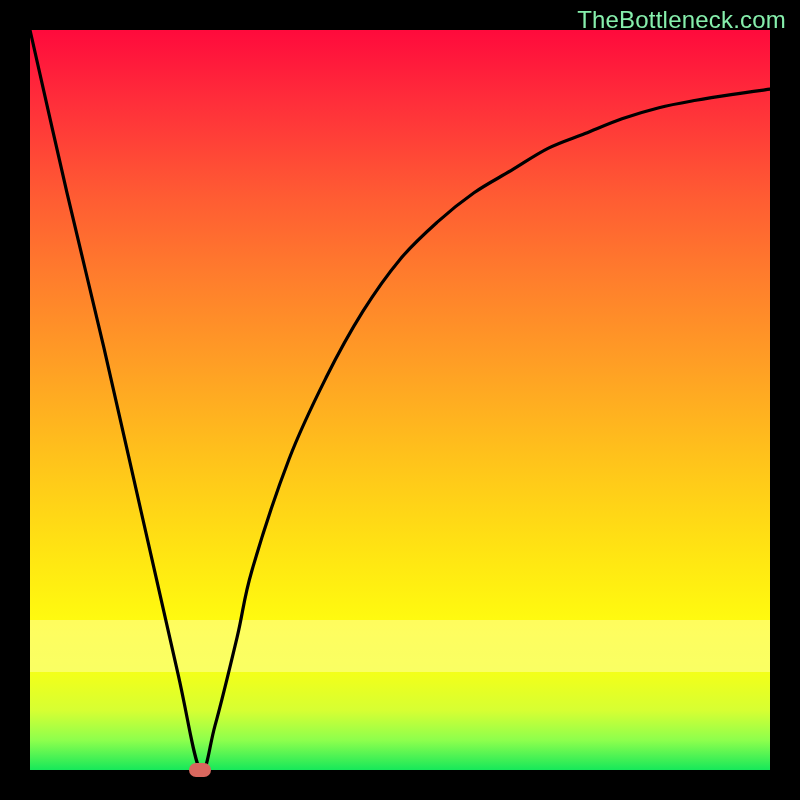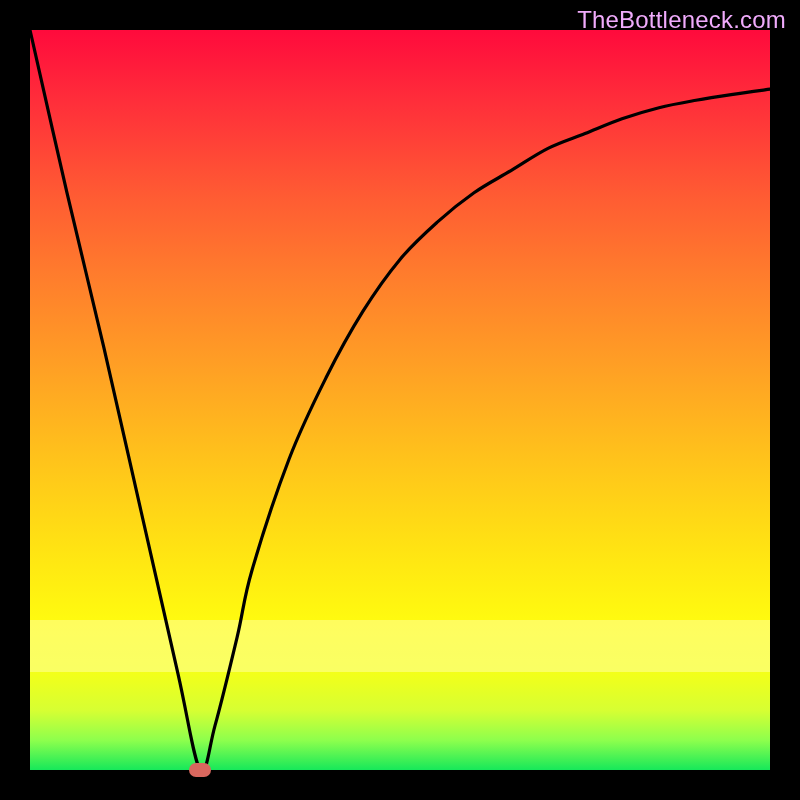--- a/index.html
+++ b/index.html
@@ -45,21 +45,21 @@
     right: 0;
     bottom: 98px;
     height: 52px;
     background: rgba(255, 255, 160, 0.55);
     pointer-events: none;
   }
   .watermark {
     position: absolute;
     top: 6px;
     right: 14px;
-    color: #f0abfc;
+    color: #86efac;
     font-size: 24px;
     font-weight: 500;
     letter-spacing: 0.2px;
     user-select: none;
   }
   svg.curve {
     position: absolute;
     left: 0;
     top: 0;
     width: 740px;

